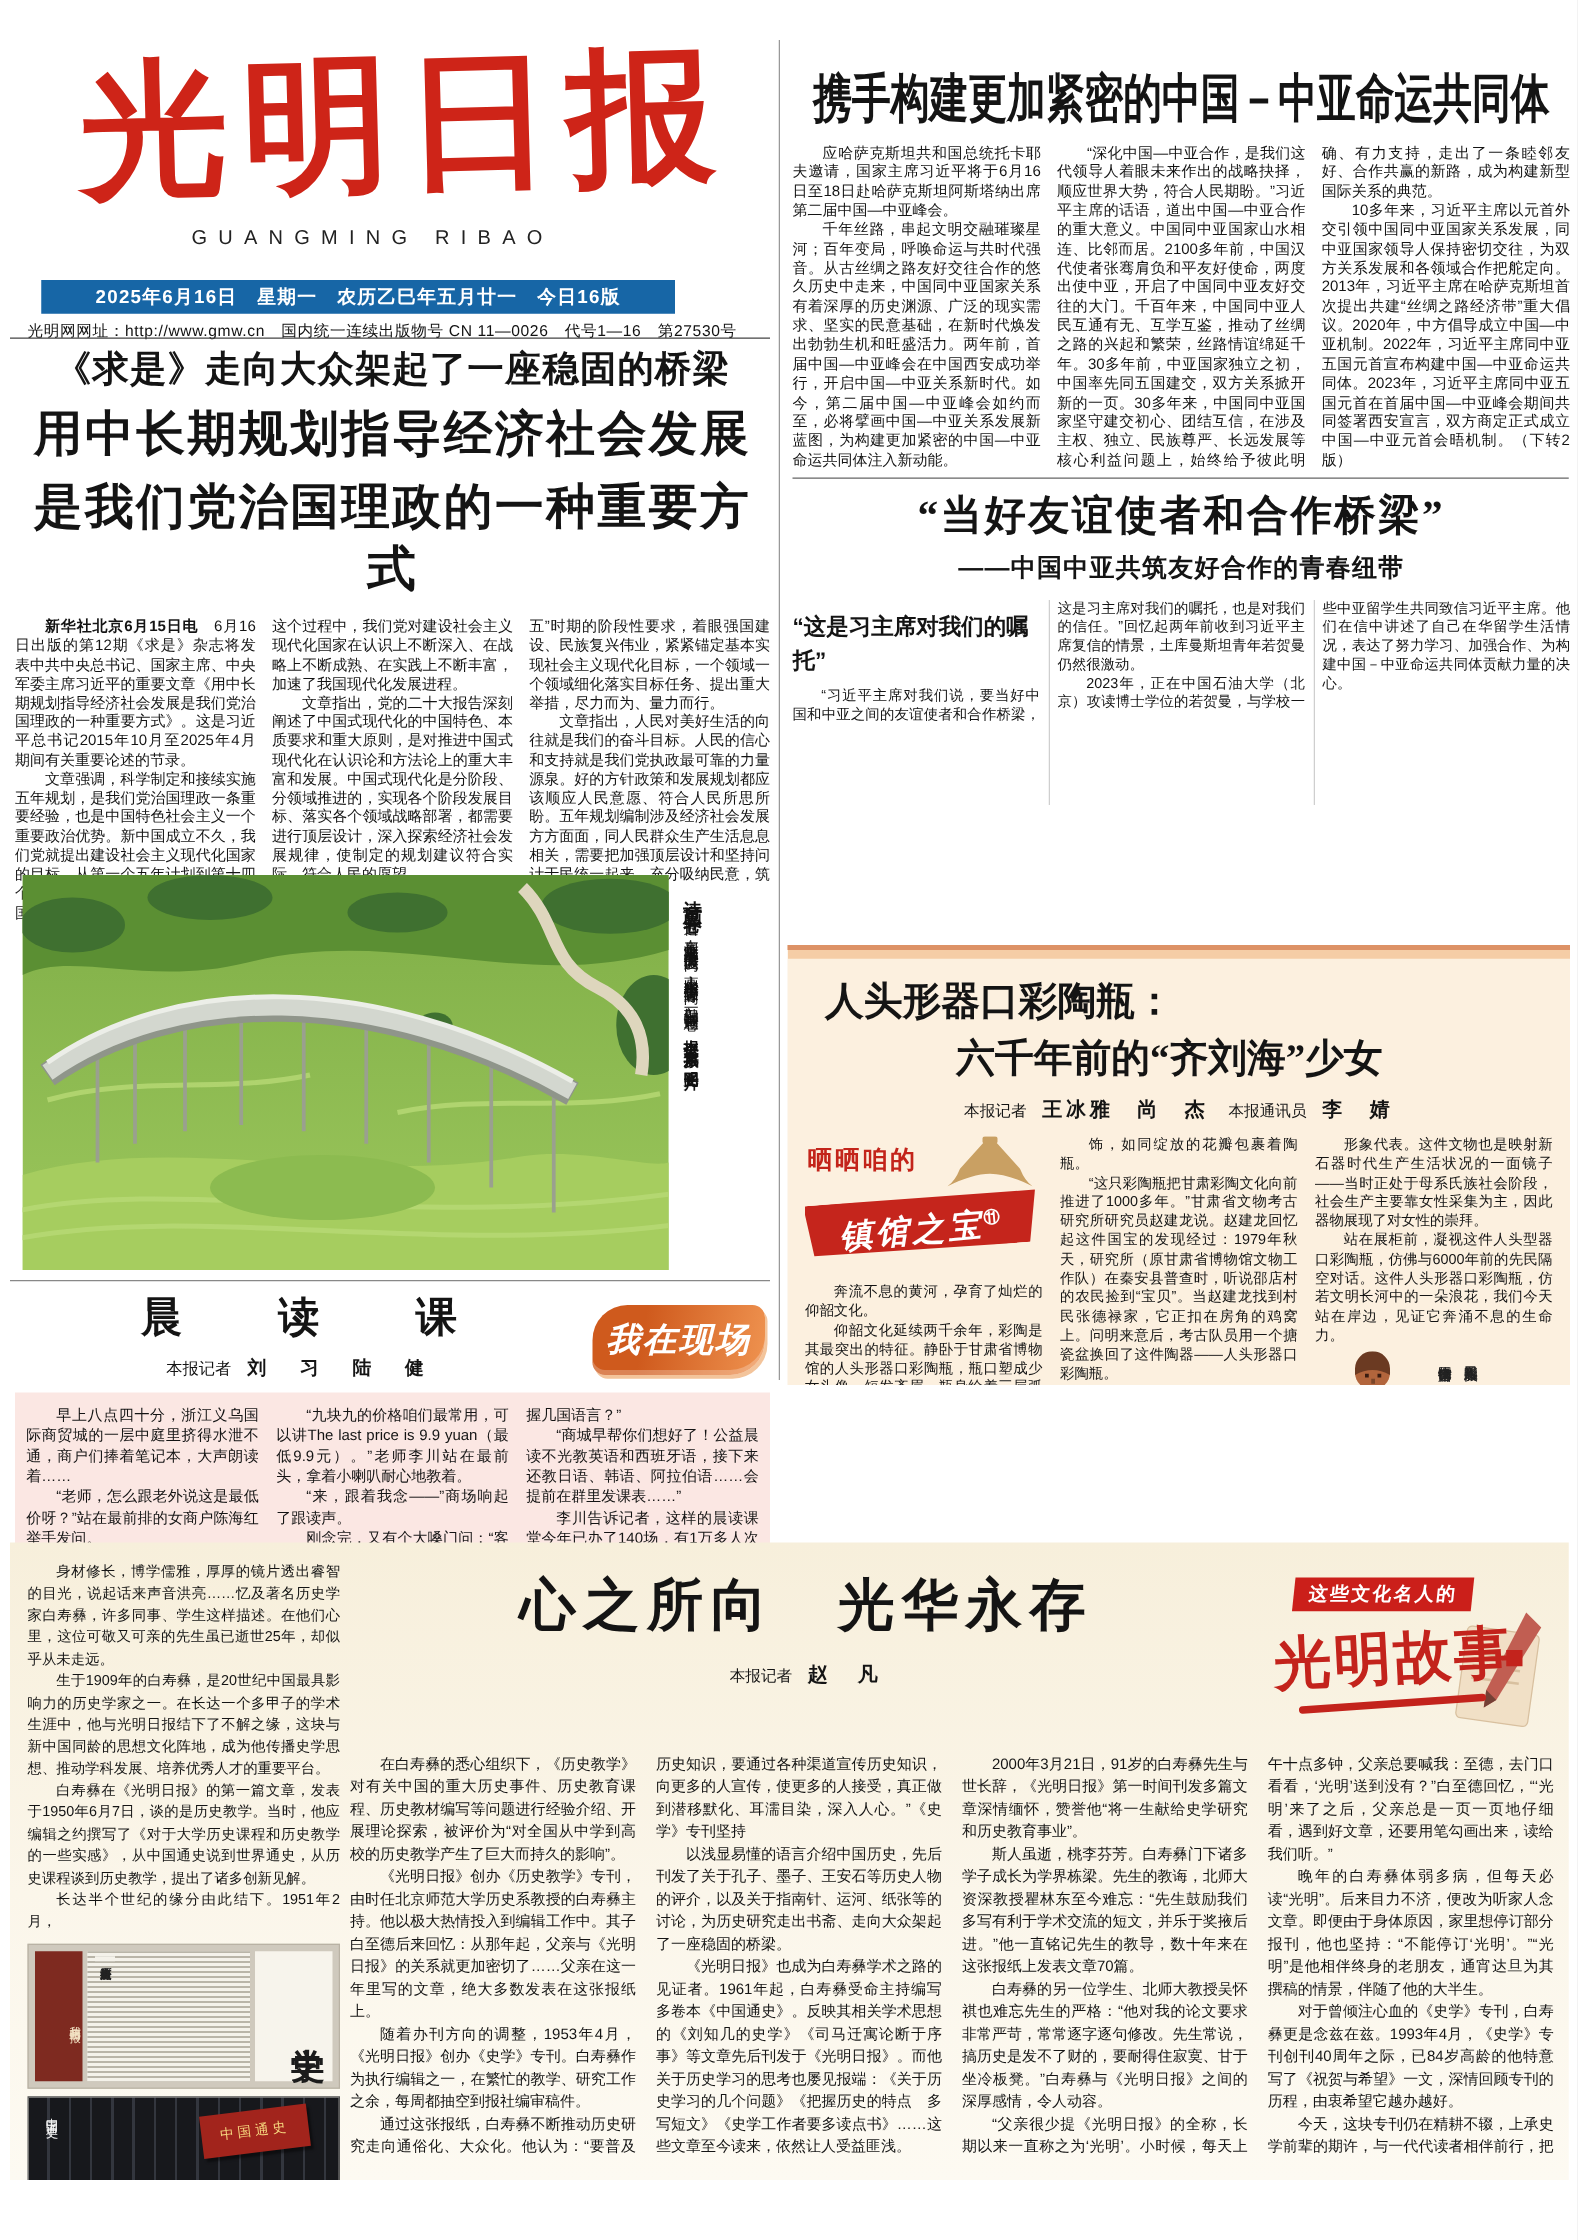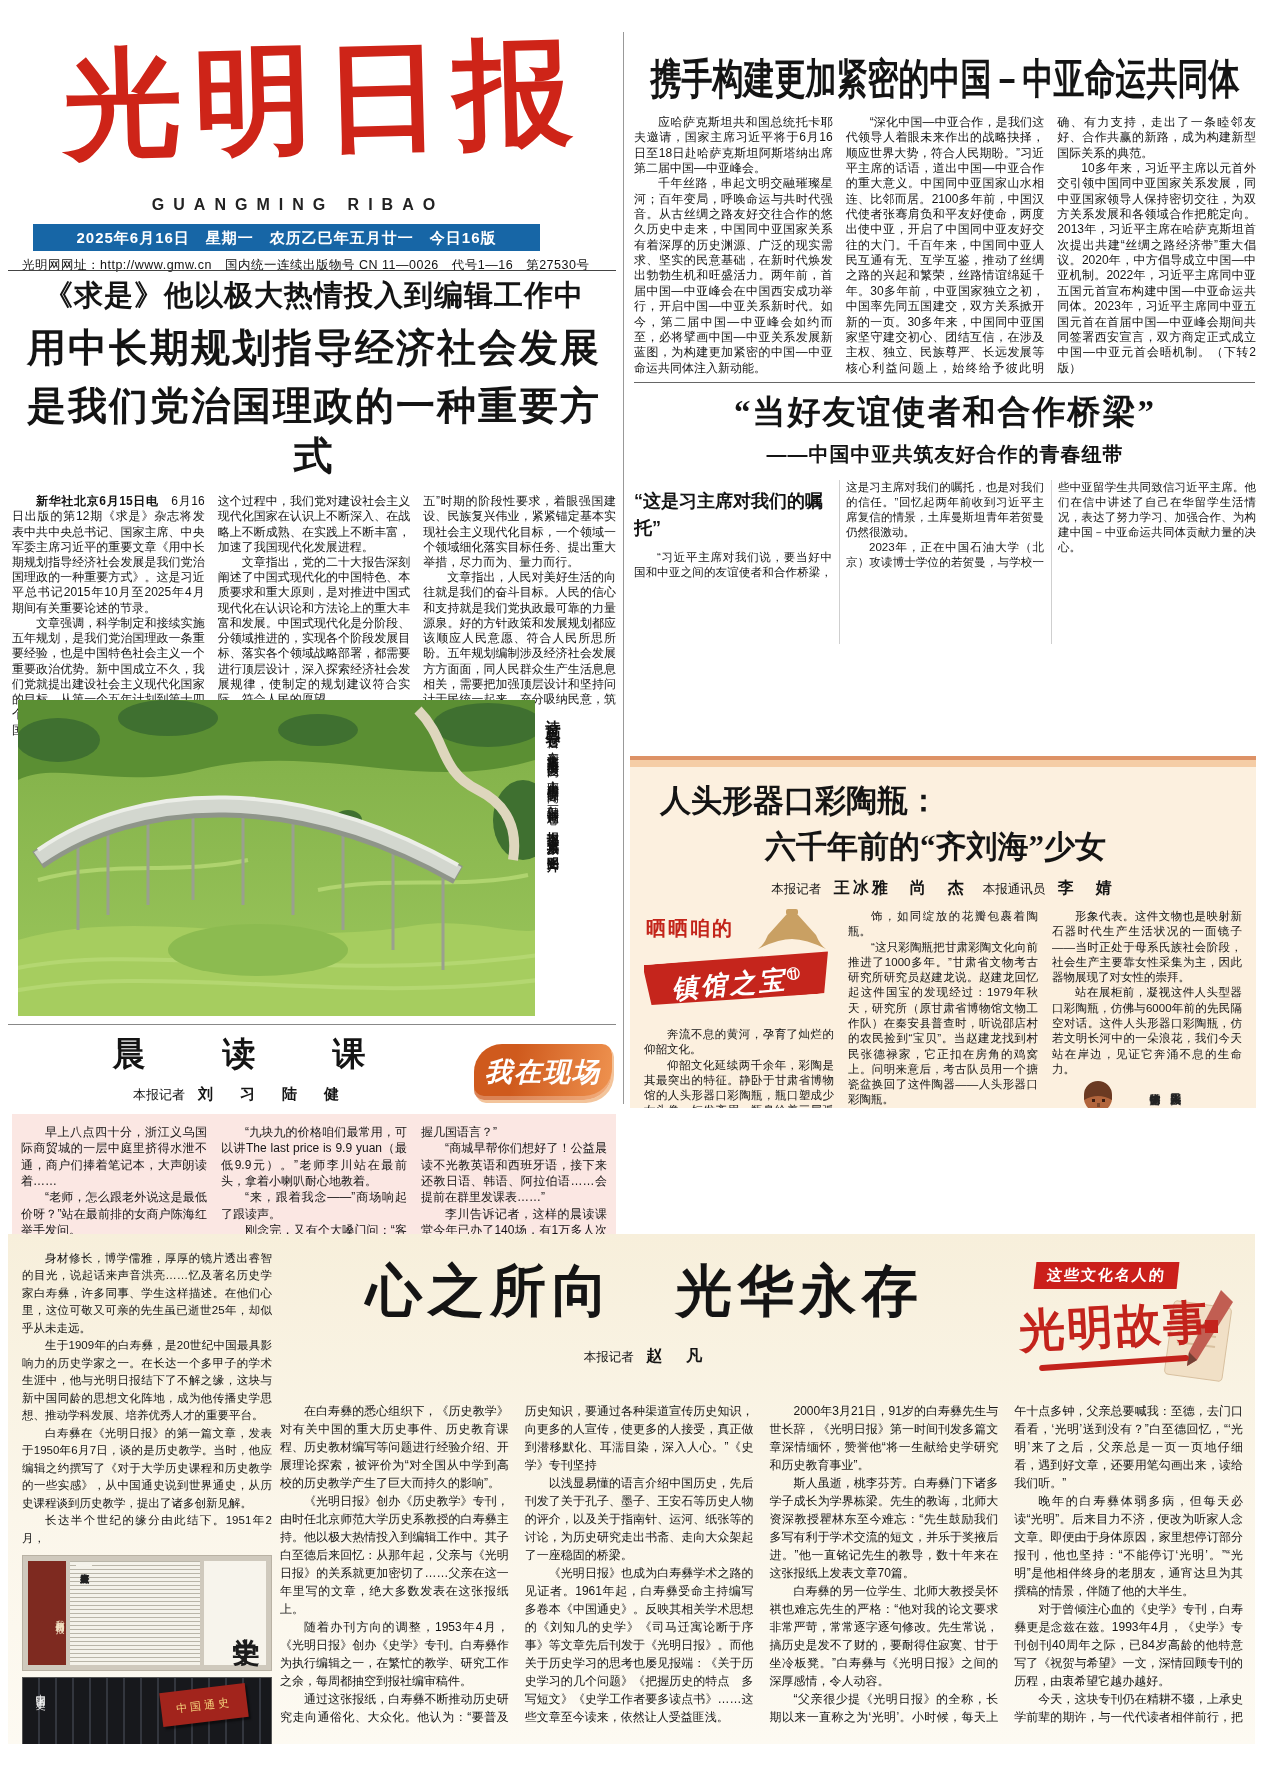--- a/index.html
+++ b/index.html
@@ -5,22 +5,22 @@
   html,body{margin:0;padding:0;background:#e9e9e9;}
   .page{position:relative;width:1262px;height:1792px;background:#ffffff;margin:0 auto;overflow:hidden;
         font-family:"Liberation Sans","DejaVu Sans",sans-serif;color:#141414;}
   .serif{font-family:"Liberation Serif","DejaVu Serif",serif;}
   p.para{margin:0;text-indent:2em;text-align:justify;}
   
   .masthead{position:absolute;left:8px;top:6px;width:608px;height:262px;}
   .brand{position:absolute;left:36px;top:14px;width:560px;text-align:center;
          font-family:"Liberation Serif","DejaVu Serif",serif;font-weight:bold;
          font-size:118px;line-height:160px;color:#ce2418;letter-spacing:12px;transform:rotate(-1.5deg);}
-  .pinyin{position:absolute;left:90px;top:190px;width:400px;text-align:center;
-          font-size:16px;letter-spacing:9px;color:#222;font-weight:bold;}
+  .pinyin{position:absolute;left:90px;top:176px;width:400px;text-align:center;
+          font-size:16px;letter-spacing:9px;color:#222;font-weight:normal;}
   .datebar{position:absolute;left:25px;top:218px;width:507px;height:27px;background:#1766a6;
            color:#fff;font-size:15px;font-weight:bold;line-height:27px;text-align:center;letter-spacing:1px;}
   .pubinfo{position:absolute;left:14px;top:251px;width:594px;font-size:12.5px;color:#111;letter-spacing:.5px;}
   .hrule{position:absolute;height:1px;background:#444;}
   .vrule{position:absolute;width:1px;background:#999;}
   
   .qiushi{position:absolute;left:12px;top:276px;width:604px;}
   .qs-kicker{font-size:29px;font-weight:bold;text-align:center;letter-spacing:1px;}
   .qs-h{margin:7px 0 0 0;font-size:39px;font-weight:bold;text-align:center;letter-spacing:2px;line-height:1.3;}
   .qs-body{margin-top:12px;height:252px;overflow:hidden;column-count:3;column-gap:13px;
@@ -88,21 +88,21 @@
   .clip-headline{position:absolute;left:6px;top:4px;writing-mode:vertical-rl;font-size:9px;font-weight:bold;color:#222;background:#f4f2ea;padding:2px 1px;}
   .clip-shixue{width:62px;background:#f7f4ec;writing-mode:vertical-rl;text-align:center;
       font-family:"Liberation Serif","DejaVu Serif",serif;font-weight:bold;font-size:27px;color:#1c1c1c;padding-top:8px;}
   .books-row{position:relative;height:84px;margin-top:6px;border:1px solid #555;
       background:repeating-linear-gradient(90deg,#17181c 0 15px,#33363e 15px 17px);}
   .books-label{position:absolute;left:10px;top:8px;writing-mode:vertical-rl;color:#f5f5f5;font-size:10px;letter-spacing:2px;}
   .red-book{position:absolute;right:24px;top:10px;width:86px;height:34px;background:#a2241c;transform:rotate(-7deg);
       color:#f6d67e;font-size:11px;line-height:34px;text-align:center;letter-spacing:3px;box-shadow:2px 3px 2px rgba(0,0,0,.45);}
   .bs-head{position:absolute;left:272px;top:10px;width:730px;}
   .bs-kicker{font-size:25px;font-weight:bold;margin-left:55px;}
-  .bs-title{font-family:"Liberation Serif","DejaVu Serif",serif;font-size:56px;font-weight:bold;
+  .bs-title{font-family:"Liberation Serif","DejaVu Serif",serif;font-size:45px;font-weight:bold;
             text-align:center;letter-spacing:6px;margin-top:10px;}
   .bs-byline{text-align:center;font-size:12.5px;margin-top:16px;}
   .bs-byline b{font-family:"Liberation Serif","DejaVu Serif",serif;font-size:16px;letter-spacing:4px;}
   .badge-gmstory{position:absolute;right:14px;top:22px;width:232px;height:148px;}
   .gm-tag{position:absolute;left:26px;top:6px;background:#cb1f1a;color:#fff;font-weight:bold;font-size:15px;
           padding:4px 12px;transform:skewX(-6deg);letter-spacing:2px;}
   .gm-main{position:absolute;left:10px;top:40px;font-family:"Liberation Serif","DejaVu Serif",serif;
            font-weight:bold;font-size:46px;color:#c3231c;transform:rotate(-3deg);letter-spacing:2px;}
   .gm-seal{position:absolute;left:196px;top:64px;width:13px;height:13px;background:#c3231c;}
   .gm-swash{position:absolute;left:30px;top:104px;width:150px;height:6px;background:#c3231c;border-radius:4px;transform:rotate(-4deg);}
@@ -119,21 +119,21 @@
     <div class="brand">光明日报</div>
     <div class="pinyin">GUANGMING RIBAO</div>
     <div class="datebar">2025年6月16日　星期一　农历乙巳年五月廿一　今日16版</div>
     <div class="pubinfo">光明网网址：http://www.gmw.cn　国内统一连续出版物号 CN 11—0026　代号1—16　第27530号</div>
   </header>
 
   <div class="hrule" style="left:8px;top:270px;width:608px;"></div>
   <div class="vrule" style="left:623px;top:32px;height:1072px;"></div>
 
   <section class="qiushi">
-    <div class="qs-kicker">《求是》他以极大热情投入到编辑工作中</div>
+    <div class="qs-kicker">《求是》走向大众架起了一座稳固的桥梁</div>
     <h1 class="qs-h">用中长期规划指导经济社会发展</h1>
     <h1 class="qs-h">是我们党治国理政的一种重要方式</h1>
     <div class="qs-body">
       <p class="para"><b>新华社北京6月15日电　</b><span>6月16日出版的第12期《求是》杂志将发表中共中央总书记、国家主席、中央军委主席习近平的重要文章《用中长期规划指导经济社会发展是我们党治国理政的一种重要方式》。这是习近平总书记2015年10月至2025年4月期间有关重要论述的节录。</span></p>
     <p class="para">文章强调，科学制定和接续实施五年规划，是我们党治国理政一条重要经验，也是中国特色社会主义一个重要政治优势。新中国成立不久，我们党就提出建设社会主义现代化国家的目标。从第一个五年计划到第十四个五年规划，一以贯之的主题是把我国建设成为社会主义现代化国家。在这个过程中，我们党对建设社会主义现代化国家在认识上不断深入、在战略上不断成熟、在实践上不断丰富，加速了我国现代化发展进程。</p>
         <p class="para">文章指出，党的二十大报告深刻阐述了中国式现代化的中国特色、本质要求和重大原则，是对推进中国式现代化在认识论和方法论上的重大丰富和发展。中国式现代化是分阶段、分领域推进的，实现各个阶段发展目标、落实各个领域战略部署，都需要进行顶层设计，深入探索经济社会发展规律，使制定的规划建议符合实际、符合人民的愿望。</p>
         <p class="para">文章强调，谋划“十五五”时期经济社会发展，必须准确把握“十五五”时期的阶段性要求，着眼强国建设、民族复兴伟业，紧紧锚定基本实现社会主义现代化目标，一个领域一个领域细化落实目标任务、提出重大举措，尽力而为、量力而行。</p>
         <p class="para">文章指出，人民对美好生活的向往就是我们的奋斗目标。人民的信心和支持就是我们党执政最可靠的力量源泉。好的方针政策和发展规划都应该顺应人民意愿、符合人民所思所盼。五年规划编制涉及经济社会发展方方面面，同人民群众生产生活息息相关，需要把加强顶层设计和坚持问计于民统一起来，充分吸纳民意，筑牢决策的民意基础。</p>
       </div>
   </section>

